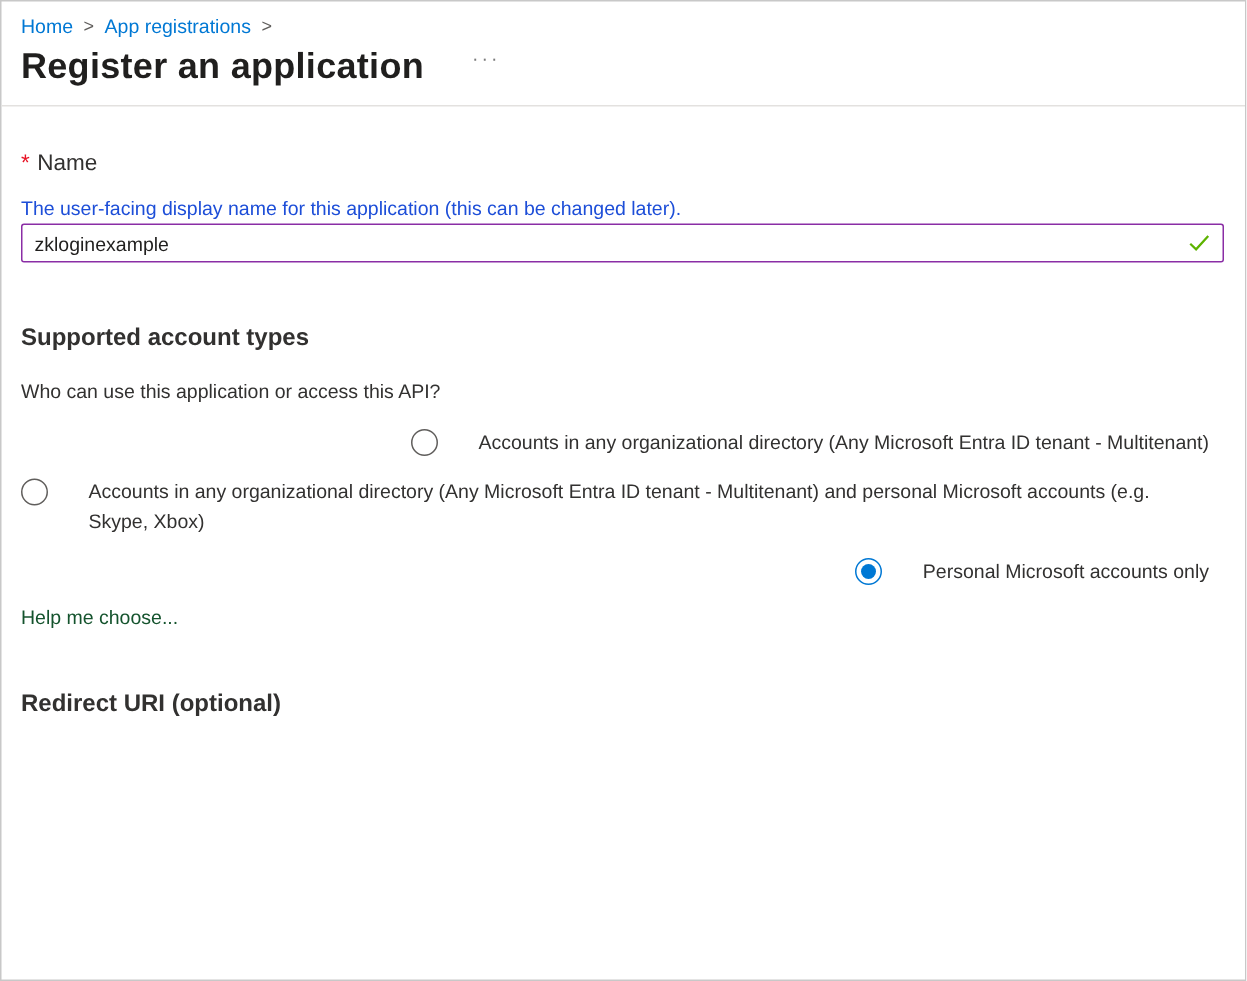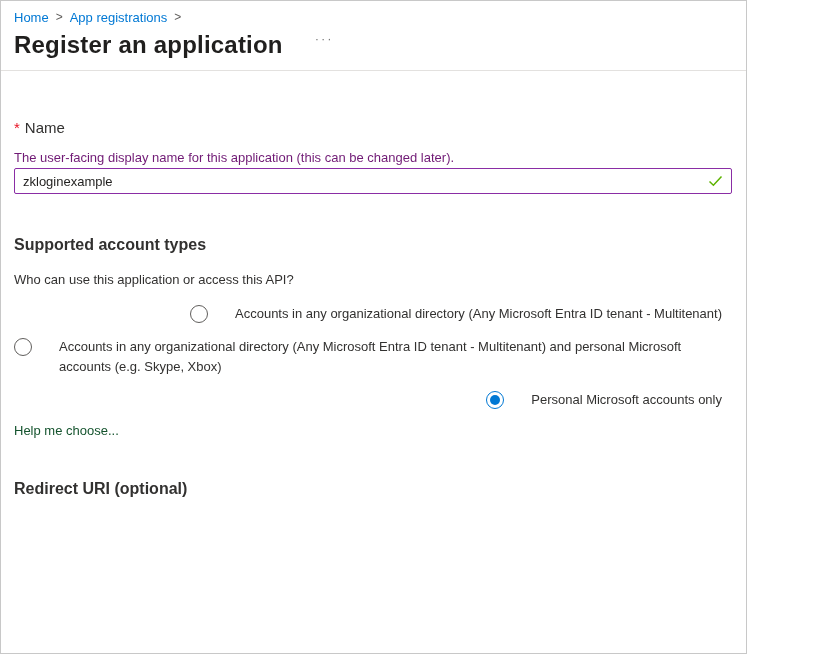--- a/index.html
+++ b/index.html
@@ -3,21 +3,21 @@
 <meta charset="utf-8">
 <style>
   * { box-sizing: border-box; margin: 0; padding: 0; }
   html, body { background: #fff; }
   body {
     font-family: "Liberation Sans", "DejaVu Sans", sans-serif;
     color: #323130;
     font-size: 13px;
   }
   .page {
-    width: 747px;
+    width: 831px;
     height: 654px;
     border: 1px solid #c8c8c8;
     background: #fff;
     overflow: hidden;
   }
   .inner { padding: 0 14px 0 13px; }
 
   
   .breadcrumb {
     display: flex;
@@ -34,23 +34,23 @@
   .page-title { font-size: 24px; font-weight: 700; color: #201f1e; letter-spacing: 0.2px; }
   .context-ellipsis { color: #7a7a7a; font-size: 13px; letter-spacing: 2px; cursor: pointer; }
 
   .header-divider { border: none; border-top: 1px solid #e3e1df; margin-top: 11px; }
 
   
   .warning { display: flex; gap: 11px; margin-top: 36px; padding-right: 18px; line-height: 21px; }
   .warning-icon { flex: 0 0 auto; margin-top: 2px; }
 
   
-  .field-label { margin-top: 48px; font-size: 15px; color: #323130; }
+  .field-label { margin-top: 29px; font-size: 15px; color: #323130; }
   .required-star { color: #e81123; margin-right: 5px; }
-  .field-desc { margin-top: 14px; font-size: 13px; color: #701a75; }
+  .field-desc { margin-top: 14px; font-size: 13px; color: #1d4ed8; }
   .input-wrap { position: relative; margin-top: 3px; border-radius: 10px; }
   .text-input {
     width: 100%;
     height: 26px;
     border: 1px solid #8a2da5;
     border-radius: 2px;
     padding: 0 30px 0 8px;
     font-family: "Liberation Sans", sans-serif;
     font-size: 13px;
     color: #201f1e;

